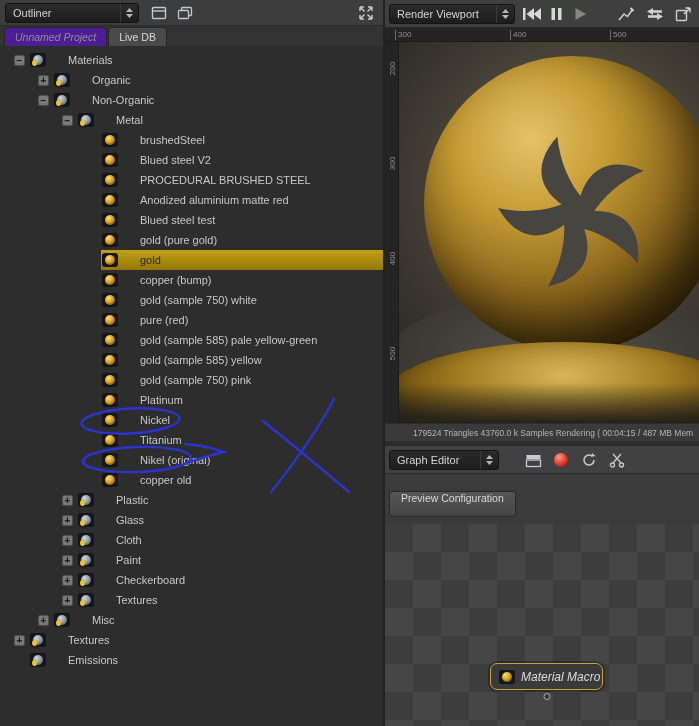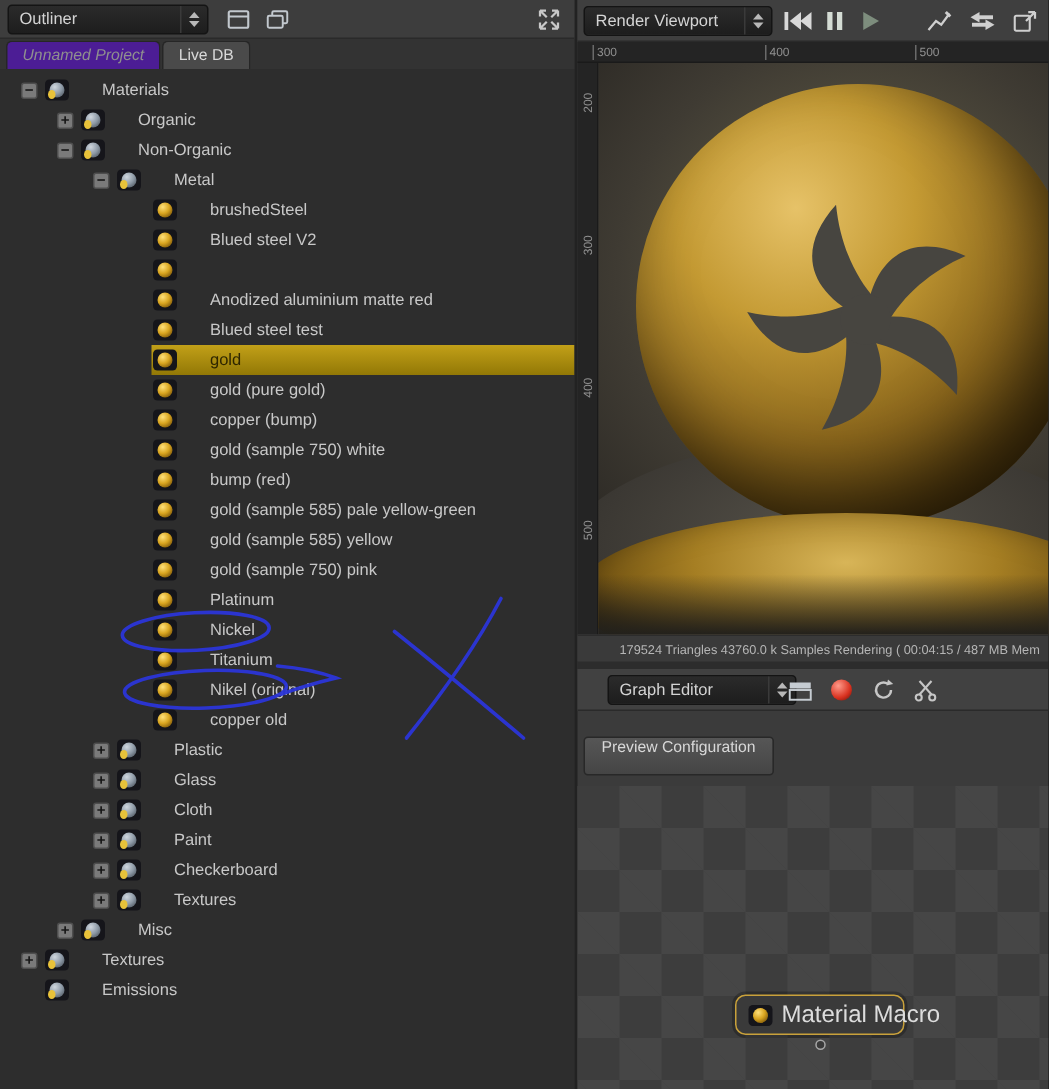--- a/index.html
+++ b/index.html
@@ -75,21 +75,21 @@
       background-image:
         linear-gradient(45deg,#464646 25%,transparent 25%,transparent 75%,#464646 75%),
         linear-gradient(45deg,#464646 25%,transparent 25%,transparent 75%,#464646 75%);
       background-size:56px 56px;background-position:0 0,28px 28px;overflow:visible;}
   .macro-node{position:absolute;left:105px;top:139px;width:113px;height:27px;background:#3a3a3a;
       border:1.5px solid #c9a13b;border-radius:7px;display:flex;align-items:center;gap:6px;padding:0 8px;
       box-shadow:0 0 0 2px rgba(0,0,0,.25);}
   .node-icon{flex:none;width:16px;height:14px;border-radius:3px;background:#15151a;position:relative;}
   .node-icon::after{content:"";position:absolute;left:3px;top:2px;width:10px;height:10px;border-radius:50%;
       background:radial-gradient(circle at 35% 30%, #ffe07a, #d9a520 45%, #7a5408 85%);}
-  .node-label{font-size:16px;color:#dcdcdc;white-space:nowrap;}
+  .node-label{font-size:12px;color:#dcdcdc;white-space:nowrap;font-style:italic;}
   .node-port{position:absolute;left:50%;bottom:-11px;transform:translateX(-50%);width:7px;height:7px;
       border:1px solid #a8a8a8;border-radius:50%;background:#3a3a3a;}
 
   
   .ink-overlay{position:absolute;left:0;top:0;width:699px;height:726px;pointer-events:none;z-index:50;}
 </style>
 </head>
 <body>
 
 <div class="app">
@@ -184,76 +184,77 @@
           <span class="row-content">
             <span class="tree-icon mat"></span>
             <span class="tree-label">Blued steel V2</span>
           </span>
         </div>
         <div class="tree-row">
           <span class="indent" style="width: 86px;"></span>
           <span class="toggle-spacer"></span>
           <span class="row-content">
             <span class="tree-icon mat"></span>
+            <span class="tree-label">PROCEDURAL BRUSHED STEEL</span>
           </span>
         </div>
         <div class="tree-row">
           <span class="indent" style="width: 86px;"></span>
           <span class="toggle-spacer"></span>
           <span class="row-content">
             <span class="tree-icon mat"></span>
             <span class="tree-label">Anodized aluminium matte red</span>
           </span>
         </div>
         <div class="tree-row">
           <span class="indent" style="width: 86px;"></span>
           <span class="toggle-spacer"></span>
           <span class="row-content">
             <span class="tree-icon mat"></span>
             <span class="tree-label">Blued steel test</span>
           </span>
         </div>
+        <div class="tree-row">
+          <span class="indent" style="width: 86px;"></span>
+          <span class="toggle-spacer"></span>
+          <span class="row-content">
+            <span class="tree-icon mat"></span>
+            <span class="tree-label">gold (pure gold)</span>
+          </span>
+        </div>
         <div class="tree-row selected">
           <span class="indent" style="width: 86px;"></span>
           <span class="toggle-spacer"></span>
           <span class="row-content">
             <span class="tree-icon mat"></span>
             <span class="tree-label">gold</span>
           </span>
         </div>
         <div class="tree-row">
           <span class="indent" style="width: 86px;"></span>
           <span class="toggle-spacer"></span>
           <span class="row-content">
             <span class="tree-icon mat"></span>
-            <span class="tree-label">gold (pure gold)</span>
-          </span>
-        </div>
-        <div class="tree-row">
-          <span class="indent" style="width: 86px;"></span>
-          <span class="toggle-spacer"></span>
-          <span class="row-content">
-            <span class="tree-icon mat"></span>
             <span class="tree-label">copper (bump)</span>
           </span>
         </div>
         <div class="tree-row">
           <span class="indent" style="width: 86px;"></span>
           <span class="toggle-spacer"></span>
           <span class="row-content">
             <span class="tree-icon mat"></span>
             <span class="tree-label">gold (sample 750) white</span>
           </span>
         </div>
         <div class="tree-row">
           <span class="indent" style="width: 86px;"></span>
           <span class="toggle-spacer"></span>
           <span class="row-content">
             <span class="tree-icon mat"></span>
-            <span class="tree-label">bump (red)</span>
+            <span class="tree-label">pure (red)</span>
           </span>
         </div>
         <div class="tree-row">
           <span class="indent" style="width: 86px;"></span>
           <span class="toggle-spacer"></span>
           <span class="row-content">
             <span class="tree-icon mat"></span>
             <span class="tree-label">gold (sample 585) pale yellow-green</span>
           </span>
         </div>
@@ -480,21 +481,21 @@
       <div class="floor-fade"></div>
     </div>
 
     <div class="vp-status">
       <span>179524 Triangles   43760.0 k Samples   Rendering ( 00:04:15 / 487 MB Mem</span>
     </div>
 
     <div class="groove"></div>
 
     <div class="graph-toolbar">
-      <div class="combo" style="left:20px;top:4px;width:126px;">
+      <div class="combo" style="left:4px;top:4px;width:110px;">
         <span class="combo-label">Graph Editor</span>
         <span class="combo-arrows">
           <svg width="9" height="12" viewBox="0 0 9 12">
               <path d="M4.5 1 L8 5 H1 Z" fill="#b8b8b8"></path>
               <path d="M4.5 11 L1 7 H8 Z" fill="#b8b8b8"></path>
             </svg>
         </span>
       </div>
       <div class="gt-icon" style="left:136px;">
         <svg width="17" height="15" viewBox="0 0 17 15">

